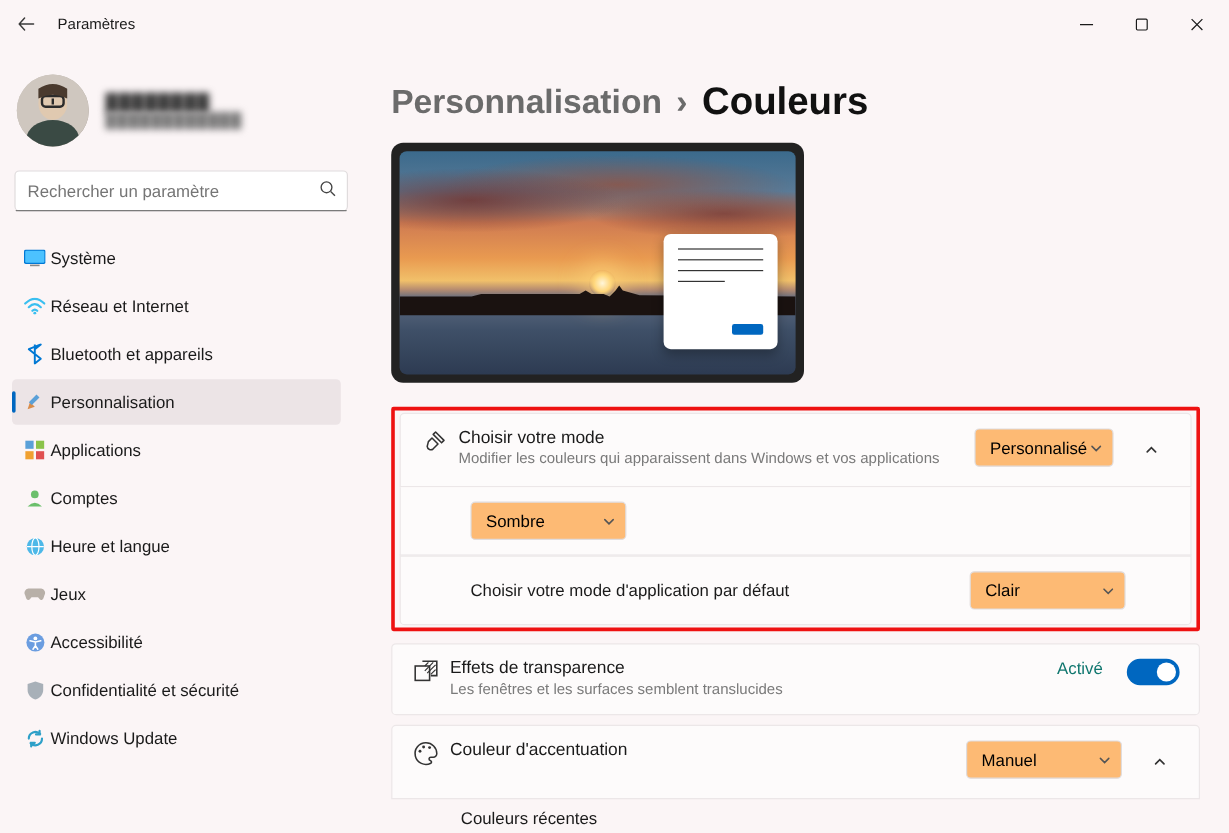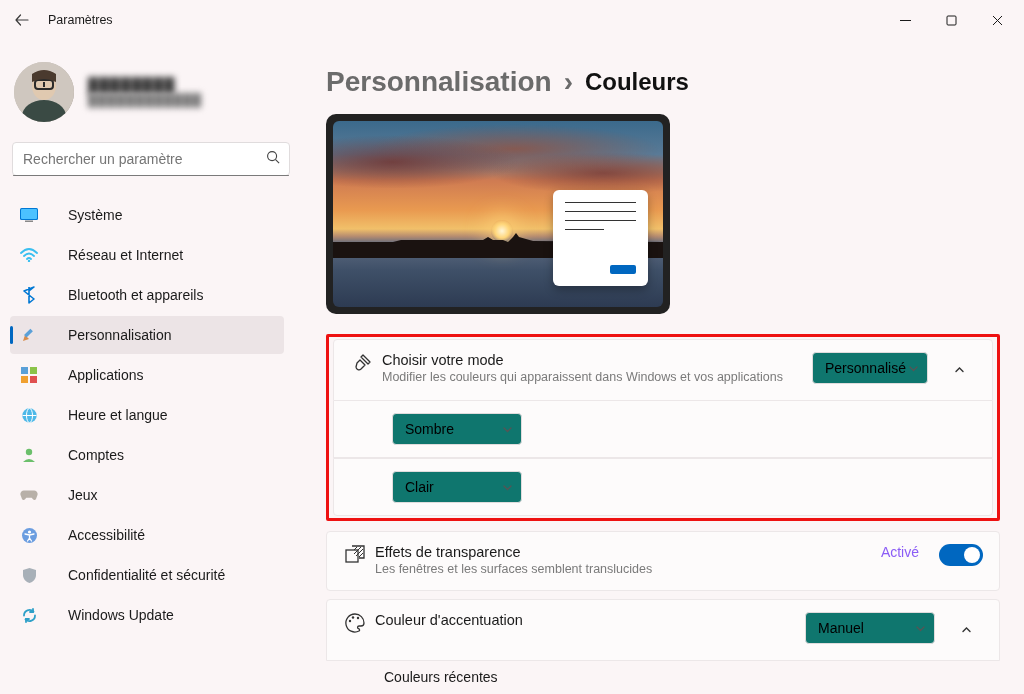--- a/index.html
+++ b/index.html
@@ -21,28 +21,28 @@
   .avatar svg { position:absolute; top:-2px; left:-2px; }
   .profile-text .line1 { font-size: 14px; font-weight:600; color:#3a3a3a; filter: blur(3px); letter-spacing:1px; }
   .profile-text .line2 { font-size: 12px; color:#777; filter: blur(3px); letter-spacing:1px; }
 
   .searchbox { display:flex; align-items:center; height:34px; background:#fff; border:1px solid #e0dcdd; border-radius:4px; padding:0 8px 0 10px; width: 278px; margin: 0 0 20px 2px; position:relative; }
   .searchbox input { border:none; outline:none; flex:1; font-size:14px; background:transparent; color:#555; }
   .searchbox .underline{ position:absolute; left:0; right:0; bottom:-1px; height:1px; background:#7a7a7a; border-radius:1px;}
   .search-icon { color:#555; font-size:14px; padding-left:4px; }
 
   .nav-list { display:flex; flex-direction:column; gap:2px; padding-right:6px;}
-  .nav-item { display:flex; align-items:center; gap:30px; height:38px; padding:0 10px; border-radius:4px; cursor:pointer; font-size:14px; color:#1a1a1a; position:relative;}
+  .nav-item { display:flex; align-items:center; gap:4px; height:38px; padding:0 10px; border-radius:4px; cursor:pointer; font-size:14px; color:#1a1a1a; position:relative;}
   .nav-item.active { background:#ece4e6; }
   .nav-item.active::before { content:""; position:absolute; left:0; top:10px; bottom:10px; width:3px; background:#0067c0; border-radius:2px; }
   .nav-icon { width:18px; height:18px; display:inline-flex; align-items:center; justify-content:center; }
 
   .breadcrumb { display:flex; align-items:center; gap:12px; padding: 26px 0 16px 0; }
   .breadcrumb .crumb { font-size:28px; font-weight:600; color:#6b6b6b; }
-  .breadcrumb .current { font-size:24px; font-weight:600; color:#111; }
+  .breadcrumb .current { font-size:32px; font-weight:600; color:#111; }
 
   .preview { width:344px; height:200px; border-radius:10px; background:#222; padding:8px; position:relative; overflow:hidden; margin-bottom:20px;}
   .preview .sky { position:absolute; inset:7px; border-radius:6px; overflow:hidden; background:linear-gradient(to bottom,#3b6a8c 0%,#5a7a96 18%,#cf7b52 32%,#e99a50 48%,#f1c06a 58%,#b68c70 62%,#5d6a80 66%,#3f5068 80%,#2d3b52 100%); }
   .preview .clouds{position:absolute;inset:7px;border-radius:6px;background:
     radial-gradient(ellipse 180px 38px at 18% 22%,rgba(112,56,54,.88)0%,rgba(112,56,54,0)70%),
     radial-gradient(ellipse 200px 34px at 55% 15%,rgba(150,80,60,.75)0%,rgba(150,80,60,0)72%),
     radial-gradient(ellipse 160px 30px at 82% 28%,rgba(120,60,55,.8)0%,rgba(120,60,55,0)70%);}
   .preview .sun{position:absolute;left:48%;top:53%;width:22px;height:22px;border-radius:50%;background:radial-gradient(circle,#fff6da 0%,#ffd67a 45%,rgba(255,187,85,0) 75%);box-shadow:0 0 20px 6px rgba(255,210,120,.7);} 
   .preview .silh{position:absolute;left:7px;right:7px;top:57%;height:12px;}
   .preview .silh svg{width:100%;height:30px;}
@@ -50,27 +50,27 @@
   .preview .winmock .line{height:1px;background:#333;}
   .preview .winmock .short{width:55%;}
   .preview .winmock .btn{align-self:flex-end;margin-top:auto;width:26px;height:9px;background:#0067c0;border-radius:2px;}
 
   .highlight-group{border:3px solid #e11; border-radius:2px; padding:2px 4px; margin-bottom:10px;}
   .card { background:#fdfbfb; border:1px solid #ece7e8; border-radius:4px; display:flex; align-items:flex-start; padding:12px 16px 14px 14px; gap:6px; }
   .card .icon-slot{ width:28px; display:flex; justify-content:center; color:#444;}
   .card .text-slot{ flex:1; }
   .card .title{ font-size:14.5px; color:#1a1a1a; }
   .card .subtitle{ font-size:12.5px; color:#7a7a7a; margin-top:2px;}
-  .dropdown{ min-width:116px; height:32px; background:#0f766e; border:1px solid #e0dcdd; border-radius:4px; display:flex;align-items:center;justify-content:space-between;padding:0 8px 0 12px; font-size:14px; cursor:pointer; }
+  .dropdown{ min-width:116px; height:32px; background:#fdba74; border:1px solid #e0dcdd; border-radius:4px; display:flex;align-items:center;justify-content:space-between;padding:0 8px 0 12px; font-size:14px; cursor:pointer; }
   .expand-btn{ width:34px; height:34px; display:flex;align-items:center;justify-content:center; border-radius:4px; cursor:pointer; margin-left:8px;}
   .sub-card{ background:#fdfbfb; border-left:1px solid #ece7e8; border-right:1px solid #ece7e8; border-bottom:1px solid #ece7e8; display:flex;align-items:center; padding:12px 54px 12px 58px;}
   .sub-card + .sub-card{border-top:1px solid #ece7e8;}
   .sub-card .label{flex:1;font-size:14px;color:#1a1a1a;}
   .group2{margin-top:7px;}
-  .toggle-state{font-size:14px;color:#8b5cf6;margin-right:14px;}
+  .toggle-state{font-size:14px;color:#0f766e;margin-right:14px;}
   .toggle{position:relative;width:44px;height:22px;background:#0067c0;border-radius:11px;cursor:pointer;}
   .toggle .knob{position:absolute;right:3px;top:3px;width:16px;height:16px;background:#fff;border-radius:50%;}
   .group3{margin-top:8px;}
   .colors-label{font-size:14px;padding:8px 0 6px 58px;color:#1a1a1a;}
   .first-card{border-radius:4px 4px 0 0;}
   .last-sub{border-radius:0 0 4px 4px;}
 </style>
 </head>
 <body>
 
@@ -172,36 +172,36 @@
               <rect x="0" y="0" width="7" height="7" fill="#5aa0d8"></rect>
               <rect x="9" y="0" width="7" height="7" fill="#8bc34a"></rect>
               <rect x="0" y="9" width="7" height="7" fill="#f0a030"></rect>
               <rect x="9" y="9" width="7" height="7" fill="#e05050"></rect>
             </svg>
           </span>
         <span>Applications</span>
       </div>
       <div class="nav-item">
         <span class="nav-icon">
+            <svg width="16" height="16" viewBox="0 0 16 16">
+              <circle cx="8" cy="5" r="3.2" fill="#6bbf6b"></circle>
+              <path d="M2 15 Q8 9 14 15Z" fill="#6bbf6b"></path>
+            </svg>
+          </span>
+        <span>Comptes</span>
+      </div>
+      <div class="nav-item">
+        <span class="nav-icon">
             <svg width="17" height="17" viewBox="0 0 17 17">
               <circle cx="8.5" cy="8.5" r="7.2" fill="#4db8e8"></circle>
               <ellipse cx="8.5" cy="8.5" rx="3" ry="7.2" fill="none" stroke="#fff" stroke-width="1"></ellipse>
               <line x1="1.5" y1="8.5" x2="15.5" y2="8.5" stroke="#fff" stroke-width="1"></line>
             </svg>
           </span>
         <span>Heure et langue</span>
-      </div>
-      <div class="nav-item">
-        <span class="nav-icon">
-            <svg width="16" height="16" viewBox="0 0 16 16">
-              <circle cx="8" cy="5" r="3.2" fill="#6bbf6b"></circle>
-              <path d="M2 15 Q8 9 14 15Z" fill="#6bbf6b"></path>
-            </svg>
-          </span>
-        <span>Comptes</span>
       </div>
       <div class="nav-item">
         <span class="nav-icon">
             <svg width="20" height="14" viewBox="0 0 20 14">
               <path d="M4 2h12a4 4 0 0 1 3 6l-1 3a2 2 0 0 1-3.6.6L13 10H7l-1.4 1.6A2 2 0 0 1 2 11l-1-3a4 4 0 0 1 3-6z" fill="#b8b0a8"></path>
             </svg>
           </span>
         <span>Jeux</span>
       </div>
       <div class="nav-item">
@@ -282,20 +282,21 @@
       </div>
       <div class="sub-card">
         <div class="dropdown" style="min-width:130px">
           <span>Sombre</span>
           <svg width="11" height="11" viewBox="0 0 11 11">
               <path d="M2 4l3.5 3.5L9 4" stroke="#555" stroke-width="1.3" fill="none" stroke-linecap="round"></path>
             </svg>
         </div>
       </div>
       <div class="sub-card last-sub">
+        <div class="label">Choisir votre mode d'application par défaut</div>
         <div class="dropdown" style="min-width:130px">
           <span>Clair</span>
           <svg width="11" height="11" viewBox="0 0 11 11">
               <path d="M2 4l3.5 3.5L9 4" stroke="#555" stroke-width="1.3" fill="none" stroke-linecap="round"></path>
             </svg>
         </div>
       </div>
     </div>
 
     <div class="group2">

